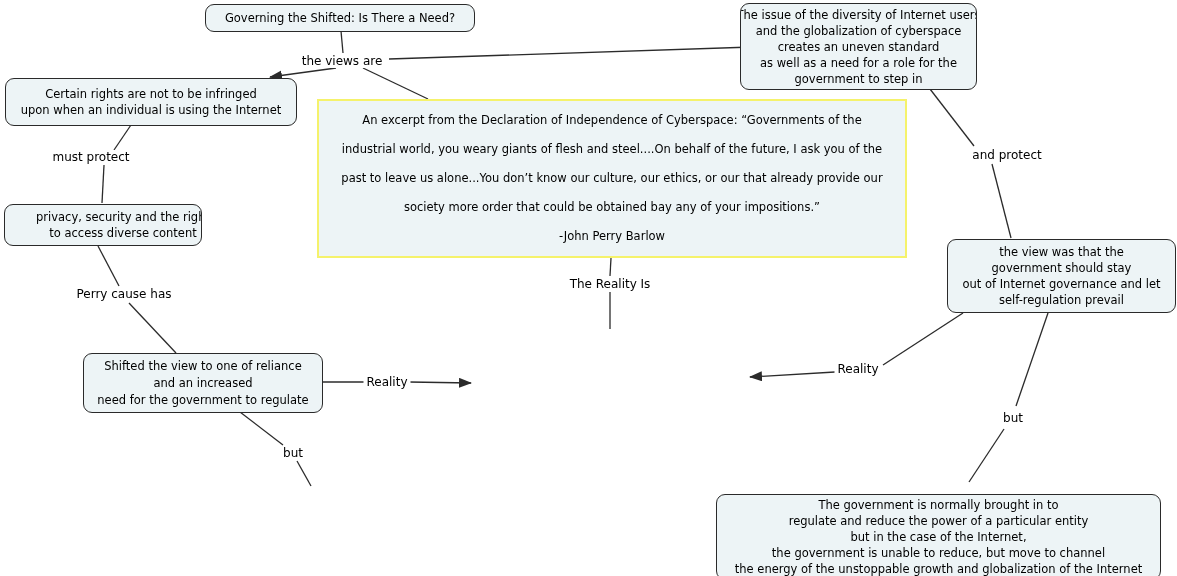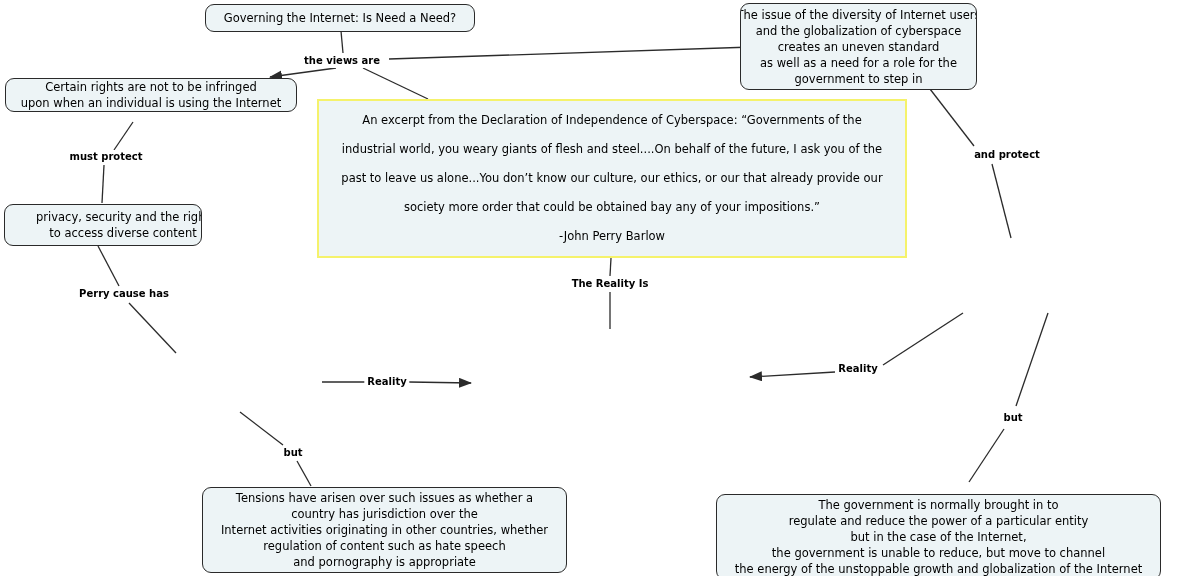--- a/index.html
+++ b/index.html
@@ -26,36 +26,36 @@
     color:var(--text-color);
     font-size:11.5px;line-height:16px;
   }
   .node-text{white-space:pre-line;text-align:center;flex:0 0 auto;}
   .node.highlight{border:2px solid var(--highlight-border);border-radius:0;}
 
   
   .n-title            {left:205px;top:4px;  width:270px;height:28px;}
   .n-title .node-text {white-space:nowrap;}
   .n-diversity        {left:740px;top:3px;  width:237px;height:87px;}
-  .n-rights           {left:5px;  top:78px; width:292px;height:34px;}
+  .n-rights           {left:5px;  top:78px; width:292px;height:48px;}
   .n-privacy          {left:4px;  top:204px;width:198px;height:42px;padding-left:40px;}
   .n-shifted          {left:83px; top:353px;width:240px;height:60px;line-height:17px;}
   .n-excerpt          {left:317px;top:99px; width:590px;height:159px;line-height:29px;}
   .n-government-needs {left:477px;top:330px;width:268px;height:103px;}
   .n-view-stay-out    {left:947px;top:239px;width:229px;height:74px;}
   .n-normally-brought {left:716px;top:483px;width:445px;height:86px;margin-top:11px;}
   .n-tensions         {left:202px;top:487px;width:365px;height:86px;}
 
   .link-label{
     position:absolute;transform:translate(-50%,-50%);
     background:var(--canvas-bg);color:var(--text-color);
-    font-size:10px;line-height:14px;padding:0 3px;white-space:nowrap;font-weight:bold;
+    font-size:12px;line-height:14px;padding:0 3px;white-space:nowrap;
   }
   .l-views-are     {left:342px; top:61px;}
-  .l-must-protect  {left:106px; top:157px;}
+  .l-must-protect  {left:91px; top:157px;}
   .l-this-cause-has{left:124px; top:294px;}
   .l-reality-left  {left:387px; top:382px;}
   .l-the-reality-is{left:610px; top:284px;}
   .l-and-protect   {left:988px; top:155px;margin-left:19px;}
   .l-reality-right {left:858px; top:369px;}
   .l-but-right     {left:1013px;top:418px;}
   .l-but-left      {left:293px; top:453px;}
 </style>
 </head>
 <body>
@@ -96,67 +96,71 @@
     <line x1="992" y1="164" x2="1011" y2="238"></line>
 
     <line x1="963" y1="313" x2="883" y2="365"></line>
     <line x1="835" y1="372" x2="750" y2="377" marker-end="url(#arrow)"></line>
 
     <line x1="1048" y1="313" x2="1016" y2="406"></line>
     <line x1="1004" y1="429" x2="969" y2="482"></line>
   </svg>
 
   <div class="node n-title">
-    <span class="node-text">Governing the Internet: Is Need a Need?</span>
+    <span class="node-text">Governing the Shifted: Is There a Need?</span>
   </div>
 
   <div class="node n-diversity">
     <span class="node-text">The issue of the diversity of Internet users
 and the globalization of cyberspace
 creates an uneven standard
 as well as a need for a role for the
 government to step in</span>
   </div>
 
   <div class="node n-rights">
     <span class="node-text">Certain rights are not to be infringed
 upon when an individual is using the Internet</span>
   </div>
 
   <div class="node n-privacy">
     <span class="node-text">privacy, security and the right
 to access diverse content</span>
   </div>
 
+  <div class="node n-shifted">
+    <span class="node-text">Shifted the view to one of reliance
+and an increased
+need for the government to regulate</span>
+  </div>
 
   <div class="node highlight n-excerpt">
     <span class="node-text">An excerpt from the Declaration of Independence of Cyberspace: “Governments of the
 industrial world, you weary giants of flesh and steel....On behalf of the future, I ask you of the
 past to leave us alone...You don’t know our culture, our ethics, or our that already provide our
 society more order that could be obtained bay any of your impositions.”
 -John Perry Barlow</span>
   </div>
 
 
+  <div class="node n-view-stay-out">
+    <span class="node-text">the view was that the
+government should stay
+out of Internet governance and let
+self-regulation prevail</span>
+  </div>
 
   <div class="node n-normally-brought">
     <span class="node-text">The government is normally brought in to
 regulate and reduce the power of a particular entity
 but in the case of the Internet,
 the government is unable to reduce, but move to channel
 the energy of the unstoppable growth and globalization of the Internet</span>
   </div>
 
-  <div class="node n-tensions">
-    <span class="node-text">Tensions have arisen over such issues as whether a
-country has jurisdiction over the
-Internet activities originating in other countries, whether
-regulation of content such as hate speech
-and pornography is appropriate</span>
-  </div>
 
   <span class="link-label l-views-are">the views are</span>
   <span class="link-label l-must-protect">must protect</span>
   <span class="link-label l-this-cause-has">Perry cause has</span>
   <span class="link-label l-reality-left">Reality</span>
   <span class="link-label l-the-reality-is">The Reality Is</span>
   <span class="link-label l-and-protect">and protect</span>
   <span class="link-label l-reality-right">Reality</span>
   <span class="link-label l-but-right">but</span>
   <span class="link-label l-but-left">but</span>

